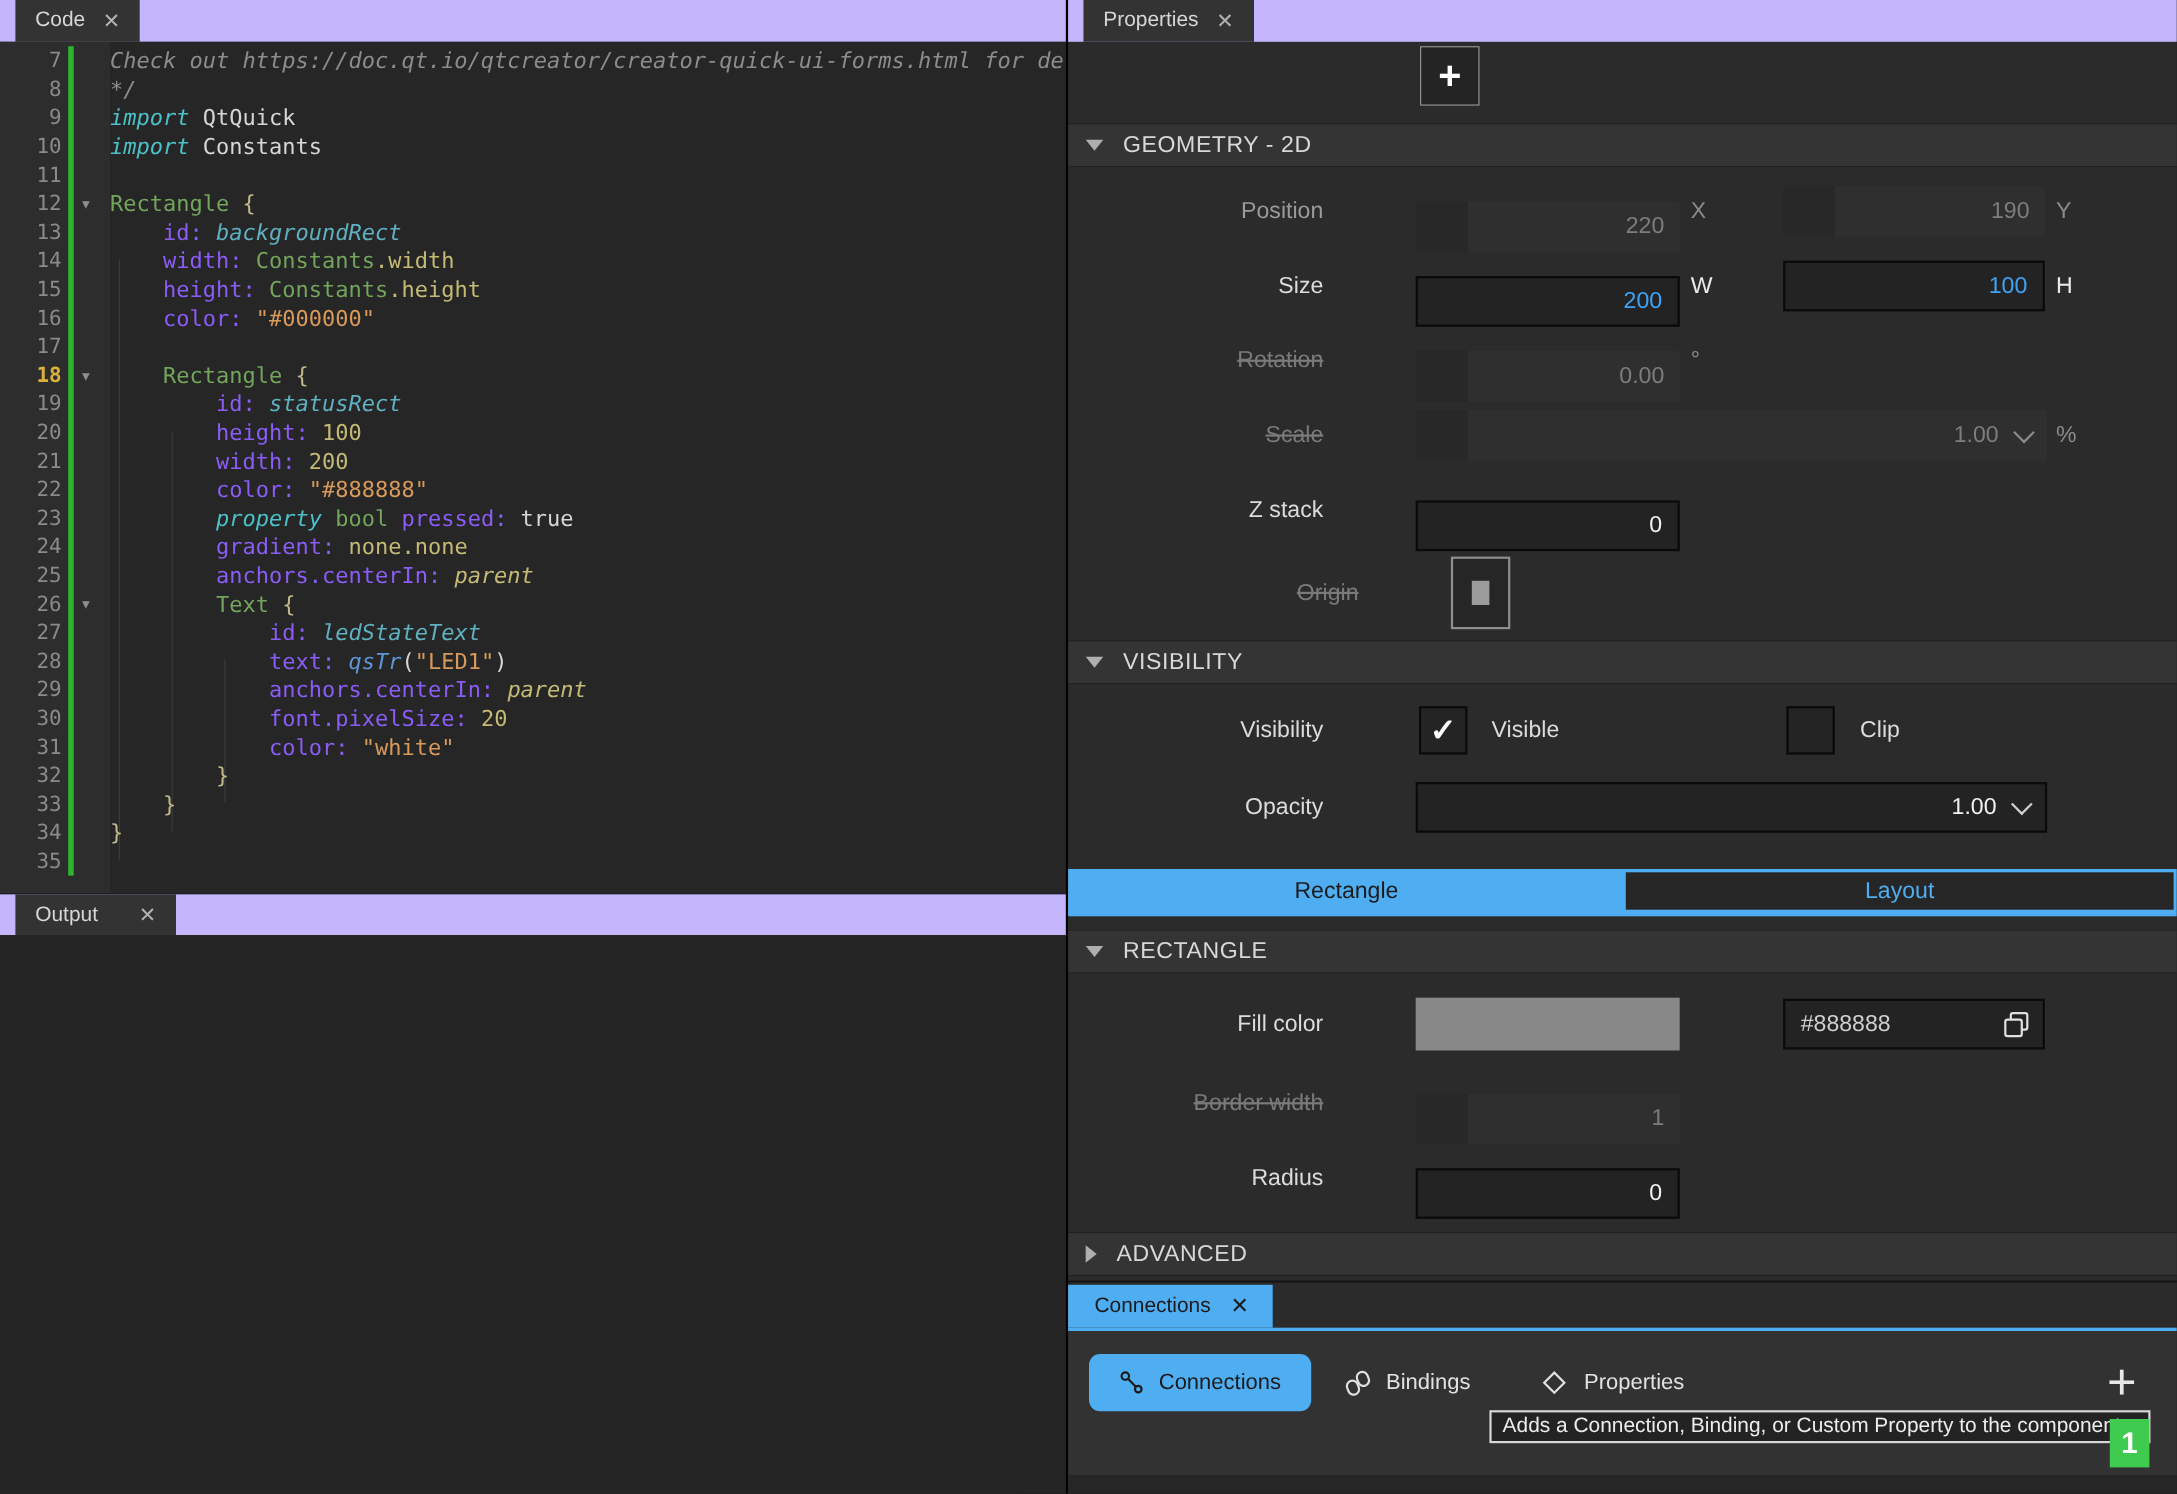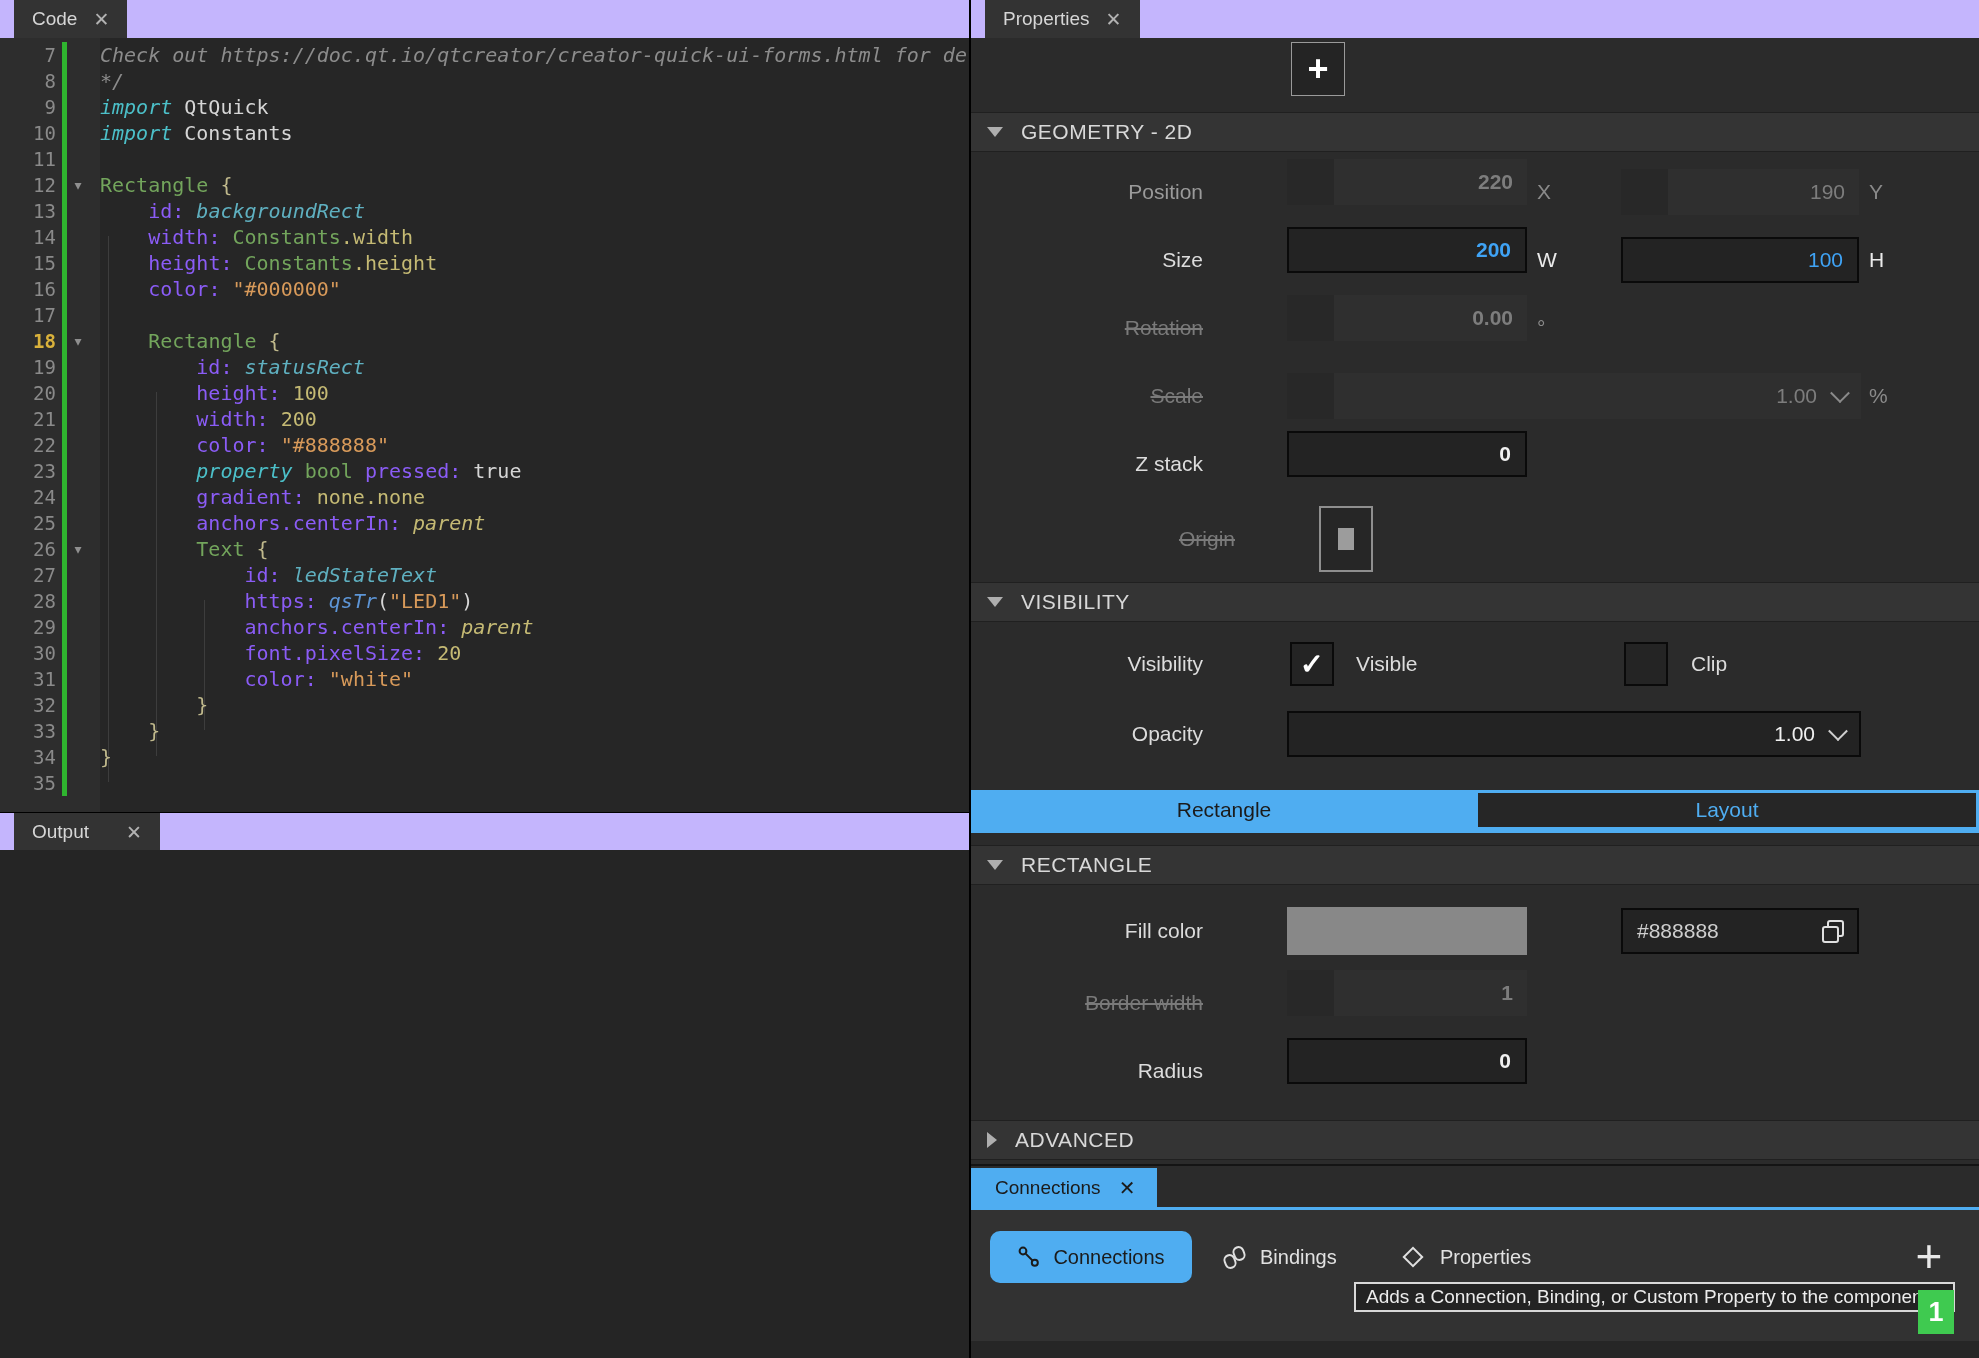--- a/index.html
+++ b/index.html
@@ -97,21 +97,21 @@
         display:flex;align-items:center;justify-content:center;line-height:1;}
   .tooltip{position:absolute;left:383px;top:72px;height:30px;border:2px solid #d8d8d8;background:#232323;
         color:#ececec;font-size:19px;display:flex;align-items:center;padding:0 10px;white-space:nowrap;box-sizing:border-box;}
   .badge{position:absolute;left:947px;top:80px;width:36px;height:44px;background:#3fca50;color:#fff;
         font-size:27px;font-weight:bold;display:flex;align-items:center;justify-content:center;}
   
   .r-pos{top:158px;height:68px;} .r-size{top:226px;height:68px;} .r-rot{top:294px;height:68px;}
   .r-scale{top:362px;height:68px;} .r-z{top:430px;height:68px;} .r-origin{top:498px;height:82px;margin-left:32px;}
   .r-vis{top:630px;height:68px;} .r-op{top:700px;height:68px;}
   .r-fill{top:893px;height:76px;} .r-bw{top:969px;height:68px;} .r-rad{top:1037px;height:68px;}
-  .f1{left:316px;top:1px;width:240px;font-weight:bold;} .f2{left:650px;top:11px;width:238px;} .fwide{left:316px;top:11px;width:574px;}
+  .f1{left:316px;top:25px;width:240px;} .f2{left:650px;top:11px;width:238px;} .fwide{left:316px;top:11px;width:574px;}
   .u1{left:566px;} .u2{left:898px;}
 </style>
 </head>
 <body>
 
 <div class="stage">
 
   <div class="ed-panel">
     <div class="tabbar ed-tabbar">
       <div class="tab" style="left:14px;">
@@ -227,21 +227,21 @@
             <span class="ctext"><span class="tk-pl">        </span><span class="tk-ty">Text</span><span class="tk-br"> {</span></span>
           </div>
           <div class="cline">
             <span class="ln">27</span>
             <span class="fold"></span>
             <span class="ctext"><span class="tk-pl">            </span><span class="tk-pr">id:</span><span class="tk-pl"> </span><span class="tk-idv">ledStateText</span></span>
           </div>
           <div class="cline">
             <span class="ln">28</span>
             <span class="fold"></span>
-            <span class="ctext"><span class="tk-pl">            </span><span class="tk-pr">https:</span><span class="tk-pl"> </span><span class="tk-fn">qsTr</span><span class="tk-pl">(</span><span class="tk-str">"LED1"</span><span class="tk-pl">)</span></span>
+            <span class="ctext"><span class="tk-pl">            </span><span class="tk-pr">text:</span><span class="tk-pl"> </span><span class="tk-fn">qsTr</span><span class="tk-pl">(</span><span class="tk-str">"LED1"</span><span class="tk-pl">)</span></span>
           </div>
           <div class="cline">
             <span class="ln">29</span>
             <span class="fold"></span>
             <span class="ctext"><span class="tk-pl">            </span><span class="tk-pr">anchors.centerIn:</span><span class="tk-pl"> </span><span class="tk-pari">parent</span></span>
           </div>
           <div class="cline">
             <span class="ln">30</span>
             <span class="fold"></span>
             <span class="ctext"><span class="tk-pl">            </span><span class="tk-pr">font.pixelSize:</span><span class="tk-pl"> </span><span class="tk-num">20</span></span>

